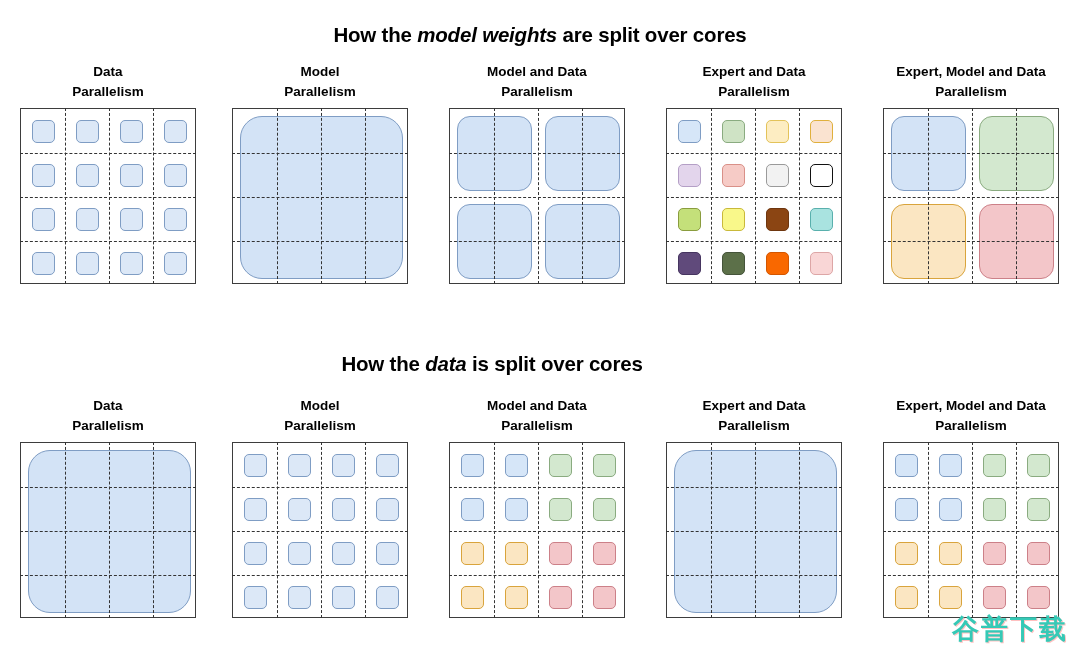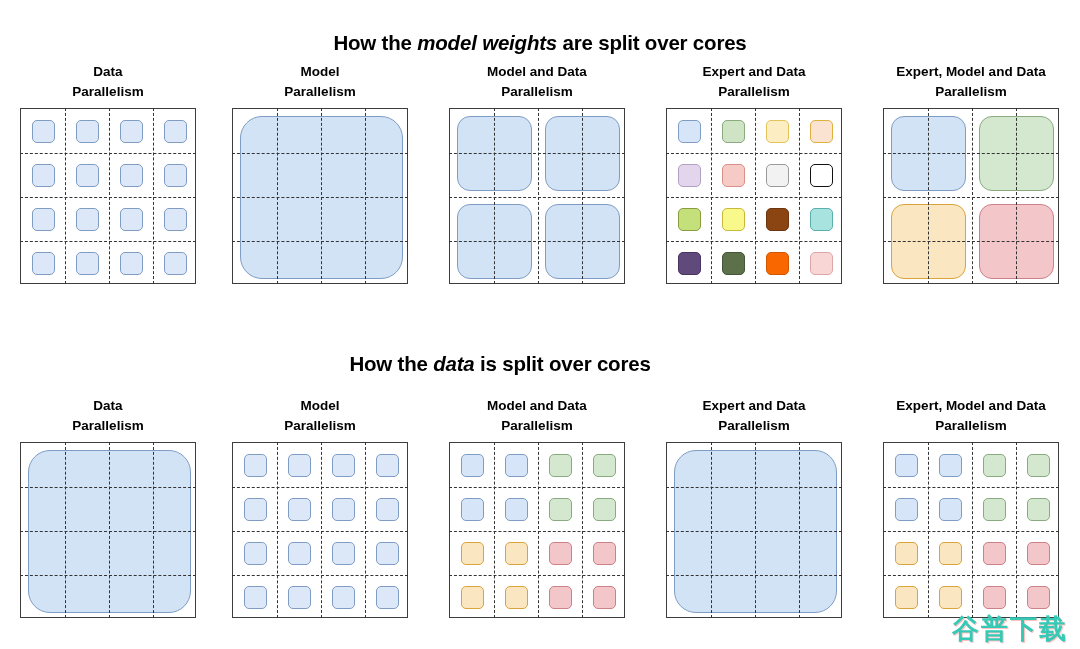--- a/index.html
+++ b/index.html
@@ -6,22 +6,22 @@
   body{
     width:1080px;height:649px;background:#ffffff;
     font-family:"Liberation Sans","DejaVu Sans",sans-serif;
     color:#000;overflow:hidden;position:relative;
   }
   .section-title{
     text-align:center;font-weight:bold;font-size:20.5px;
     letter-spacing:-0.2px;
   }
   .section-title em{font-style:italic;}
-  #title-weights{position:absolute;left:0;top:31px;width:1080px;}
-  #title-data{position:absolute;left:12px;top:352px;width:976px;}
+  #title-weights{position:absolute;left:0;top:23px;width:1080px;}
+  #title-data{position:absolute;left:4px;top:352px;width:976px;}
 
   .row{position:absolute;left:0;width:1080px;height:250px;}
   #row-weights{top:62px;}
   #row-data{top:396px;}
 
   .panel{
     position:absolute;top:0;width:206px;height:250px;
   }
   .panel-header{
     text-align:center;font-weight:bold;font-size:13.5px;

